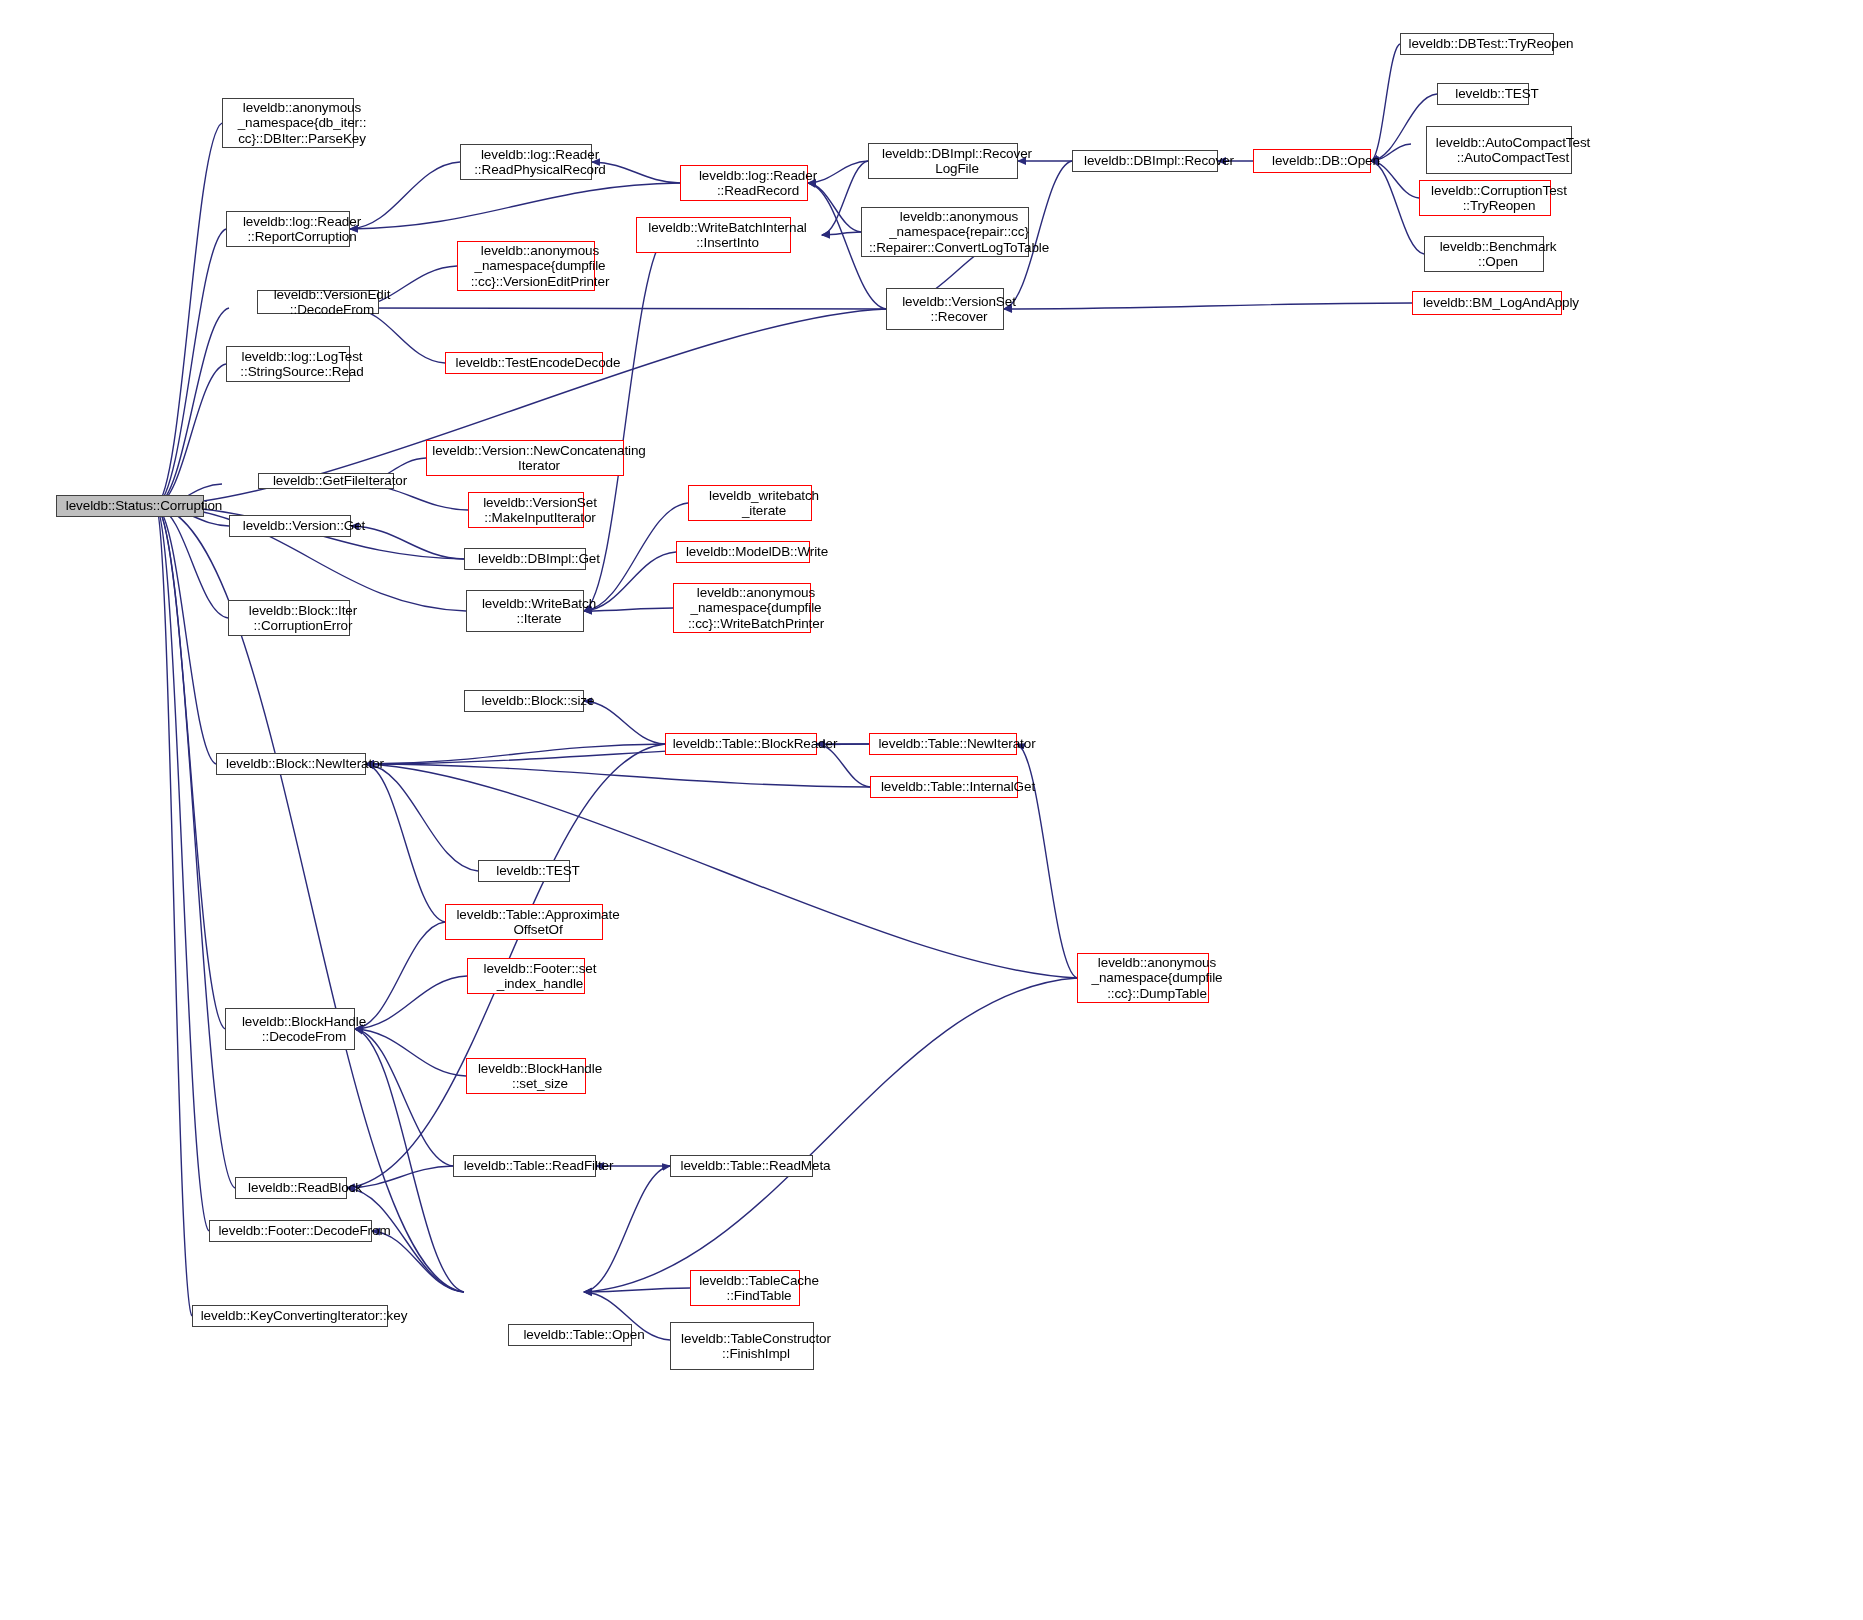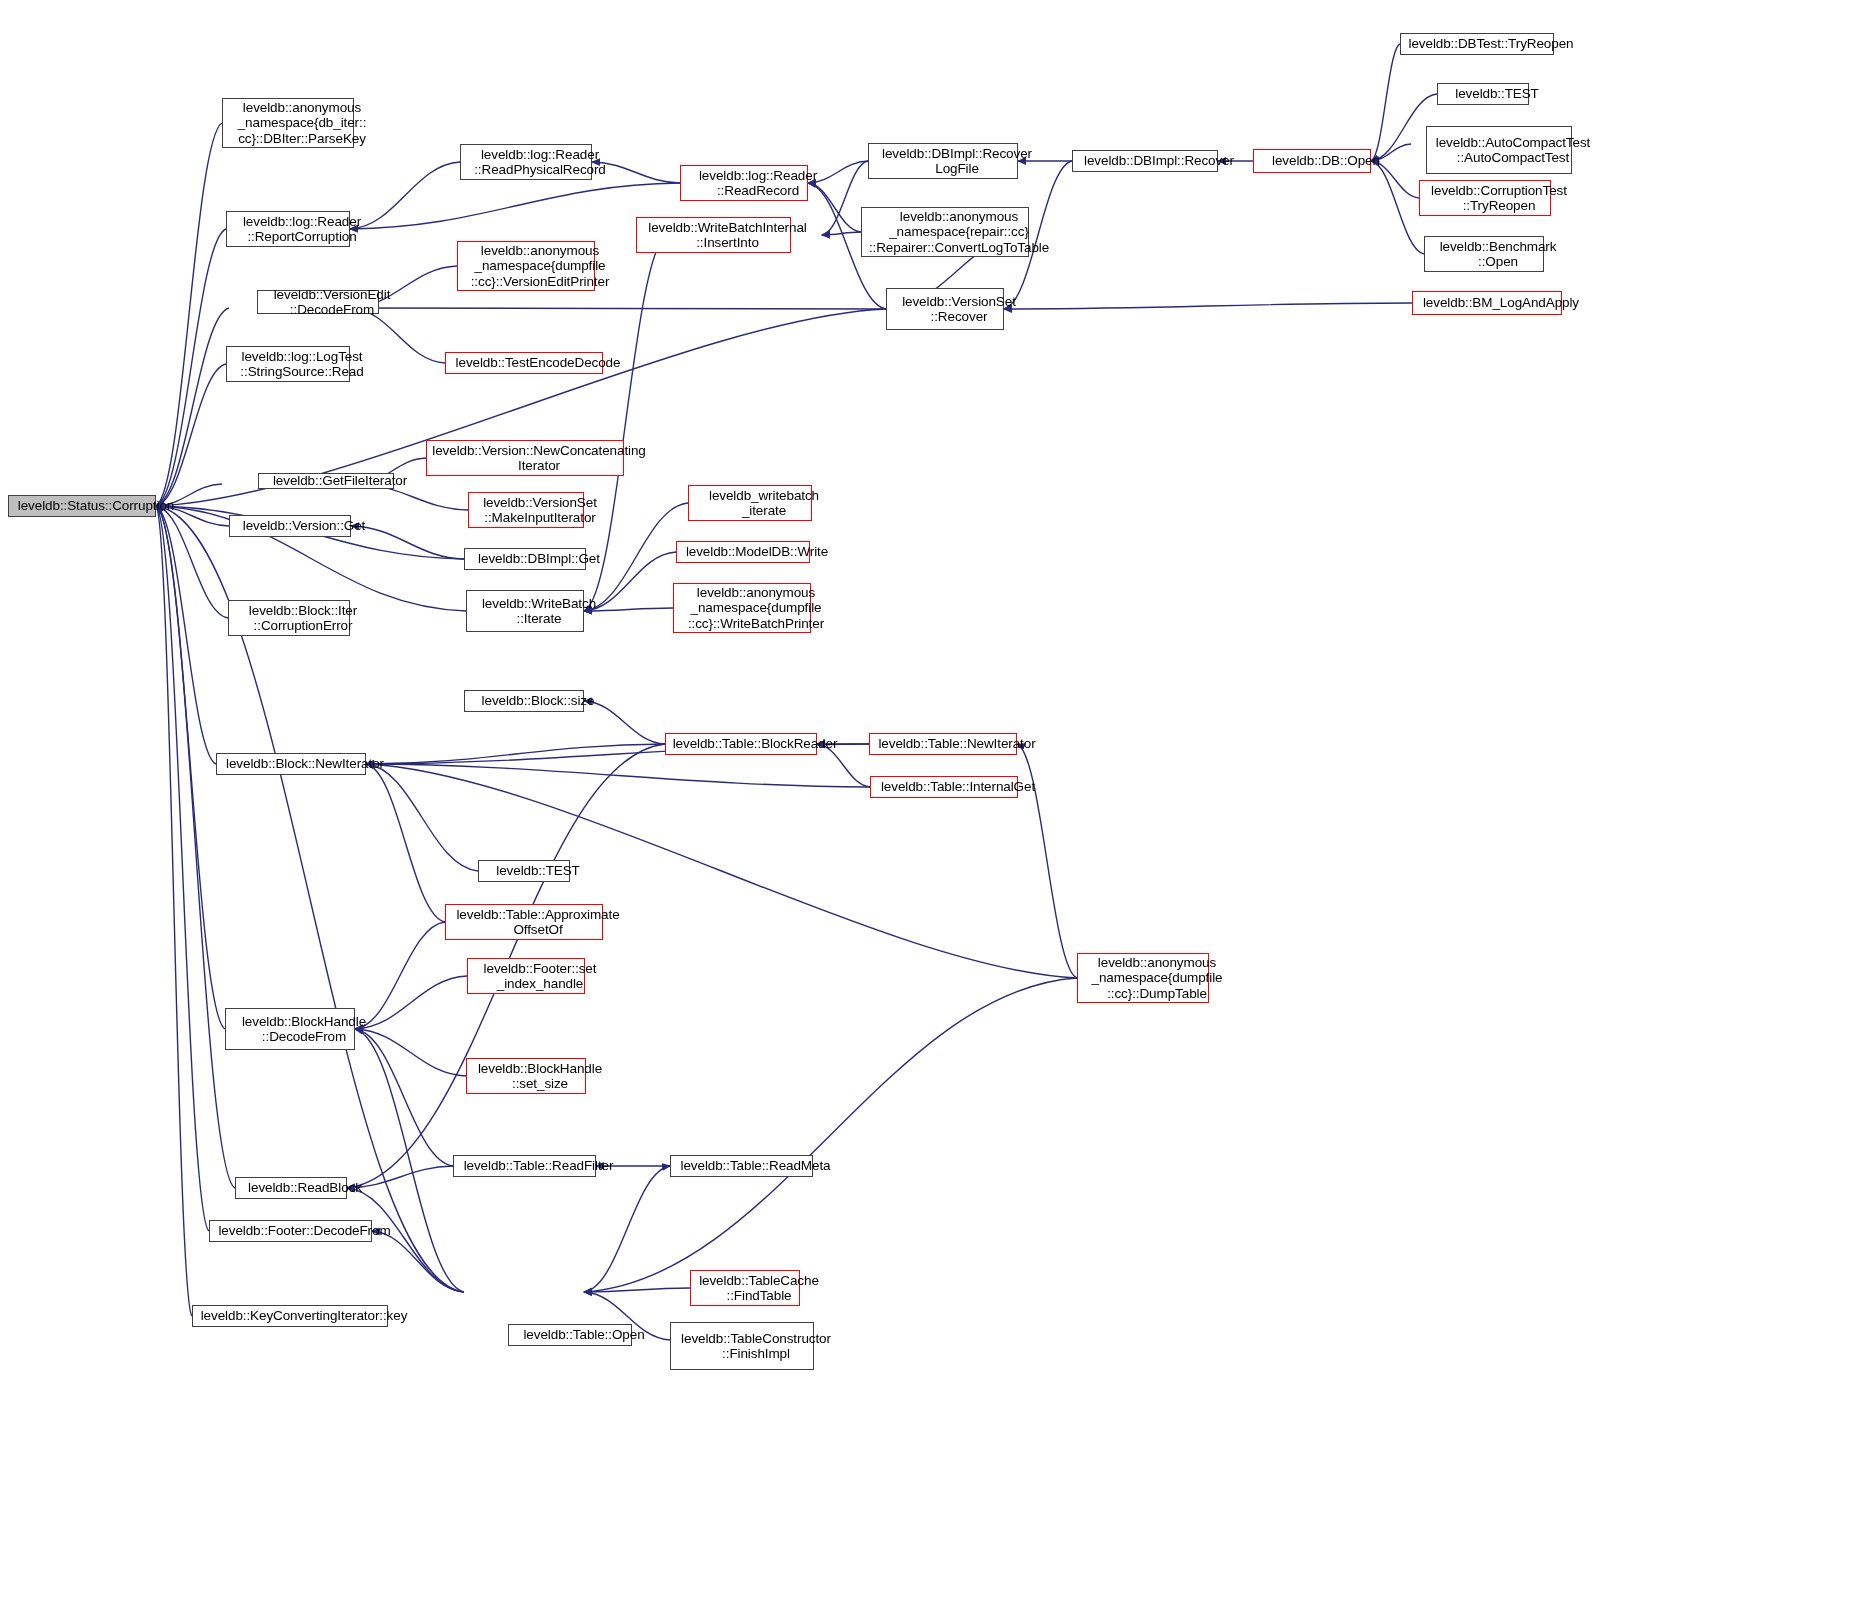--- a/index.html
+++ b/index.html
@@ -42,20 +42,21 @@
   }
   .node.black {
     border: 1.4px solid #404040;
   }
   .node.red {
     border: 1.6px solid #ff0000;
   }
   .node.root {
     background: #bfbfbf;
     border: 1.4px solid #404040;
+    margin-left: 48px;
   }
 </style>
 </head>
 <body>
 
 <div id="canvas">
   <svg id="edges" viewBox="0 0 1863 1620">
     <defs>
       <marker id="ah" markerWidth="9" markerHeight="9" refX="8" refY="4.5" orient="auto" markerUnits="userSpaceOnUse">
         <path d="M0,0.6 L9,4.5 L0,8.4 z" fill="#2a2a7a"></path>

